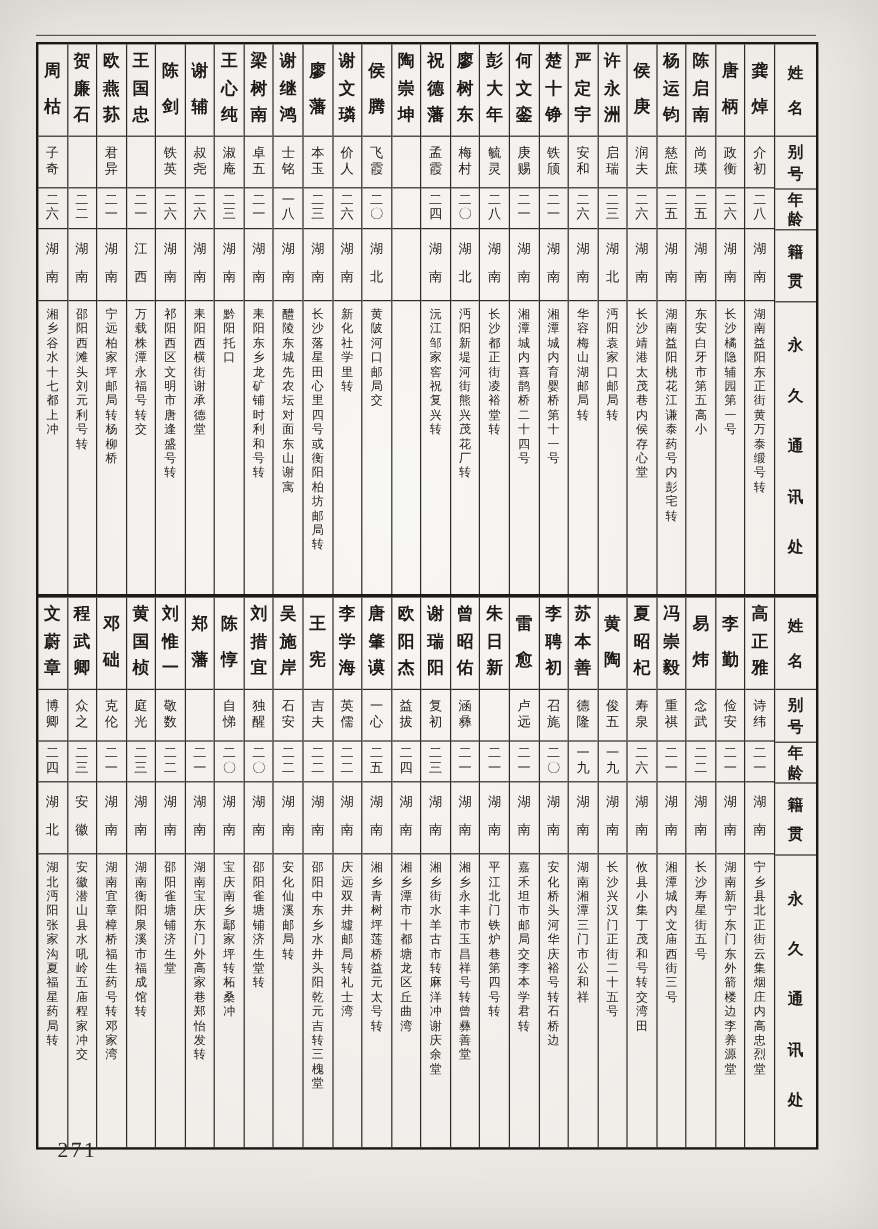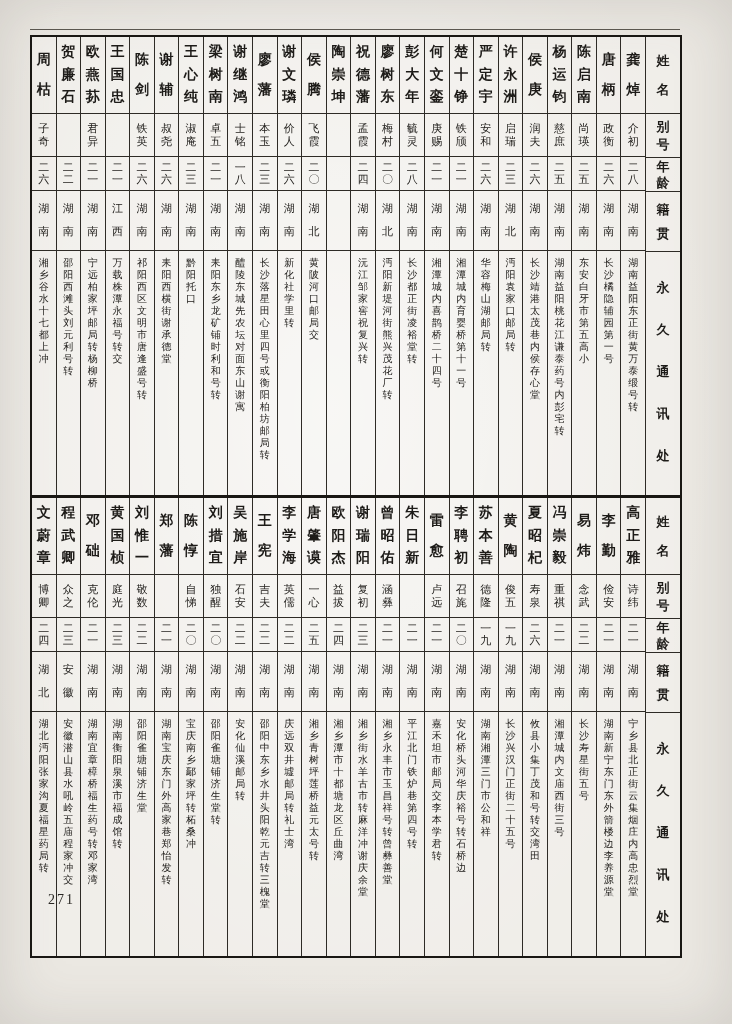--- a/index.html
+++ b/index.html
@@ -46,22 +46,22 @@
   .c-name  {height:76px; justify-content:space-evenly; font-size:14px; font-weight:bold;}
   .c-alias {height:43px; justify-content:center; gap:2px; font-size:11px;}
   .c-age   {height:33px; justify-content:center; gap:1px; font-size:11px;}
   .c-native{height:59px; justify-content:space-evenly; font-size:11px;}
   .c-addr  {height:239px; justify-content:flex-start; gap:2px; padding-top:7px; font-size:10px;}
   .hdr .cell{font-weight:bold; font-size:13px;}
   .hdr .c-name, .hdr .c-alias, .hdr .c-native, .hdr .c-addr{justify-content:space-evenly; gap:0; padding-top:0;}
   .hdr .c-age{justify-content:space-evenly;}
   .cell span{display:block; line-height:1;}
   .page-number{
-    position:absolute;left:48px;top:892px;
-    font-size:14px;letter-spacing:2px;color:#2a2824;
+    position:absolute;left:48px;top:948px;
+    font-size:18px;letter-spacing:2px;color:#2a2824;
   }
 </style>
 </head>
 <body>
 
 <div class="page">
 
   <div class="rule-top"></div>
 
   <div class="dtable t1">

